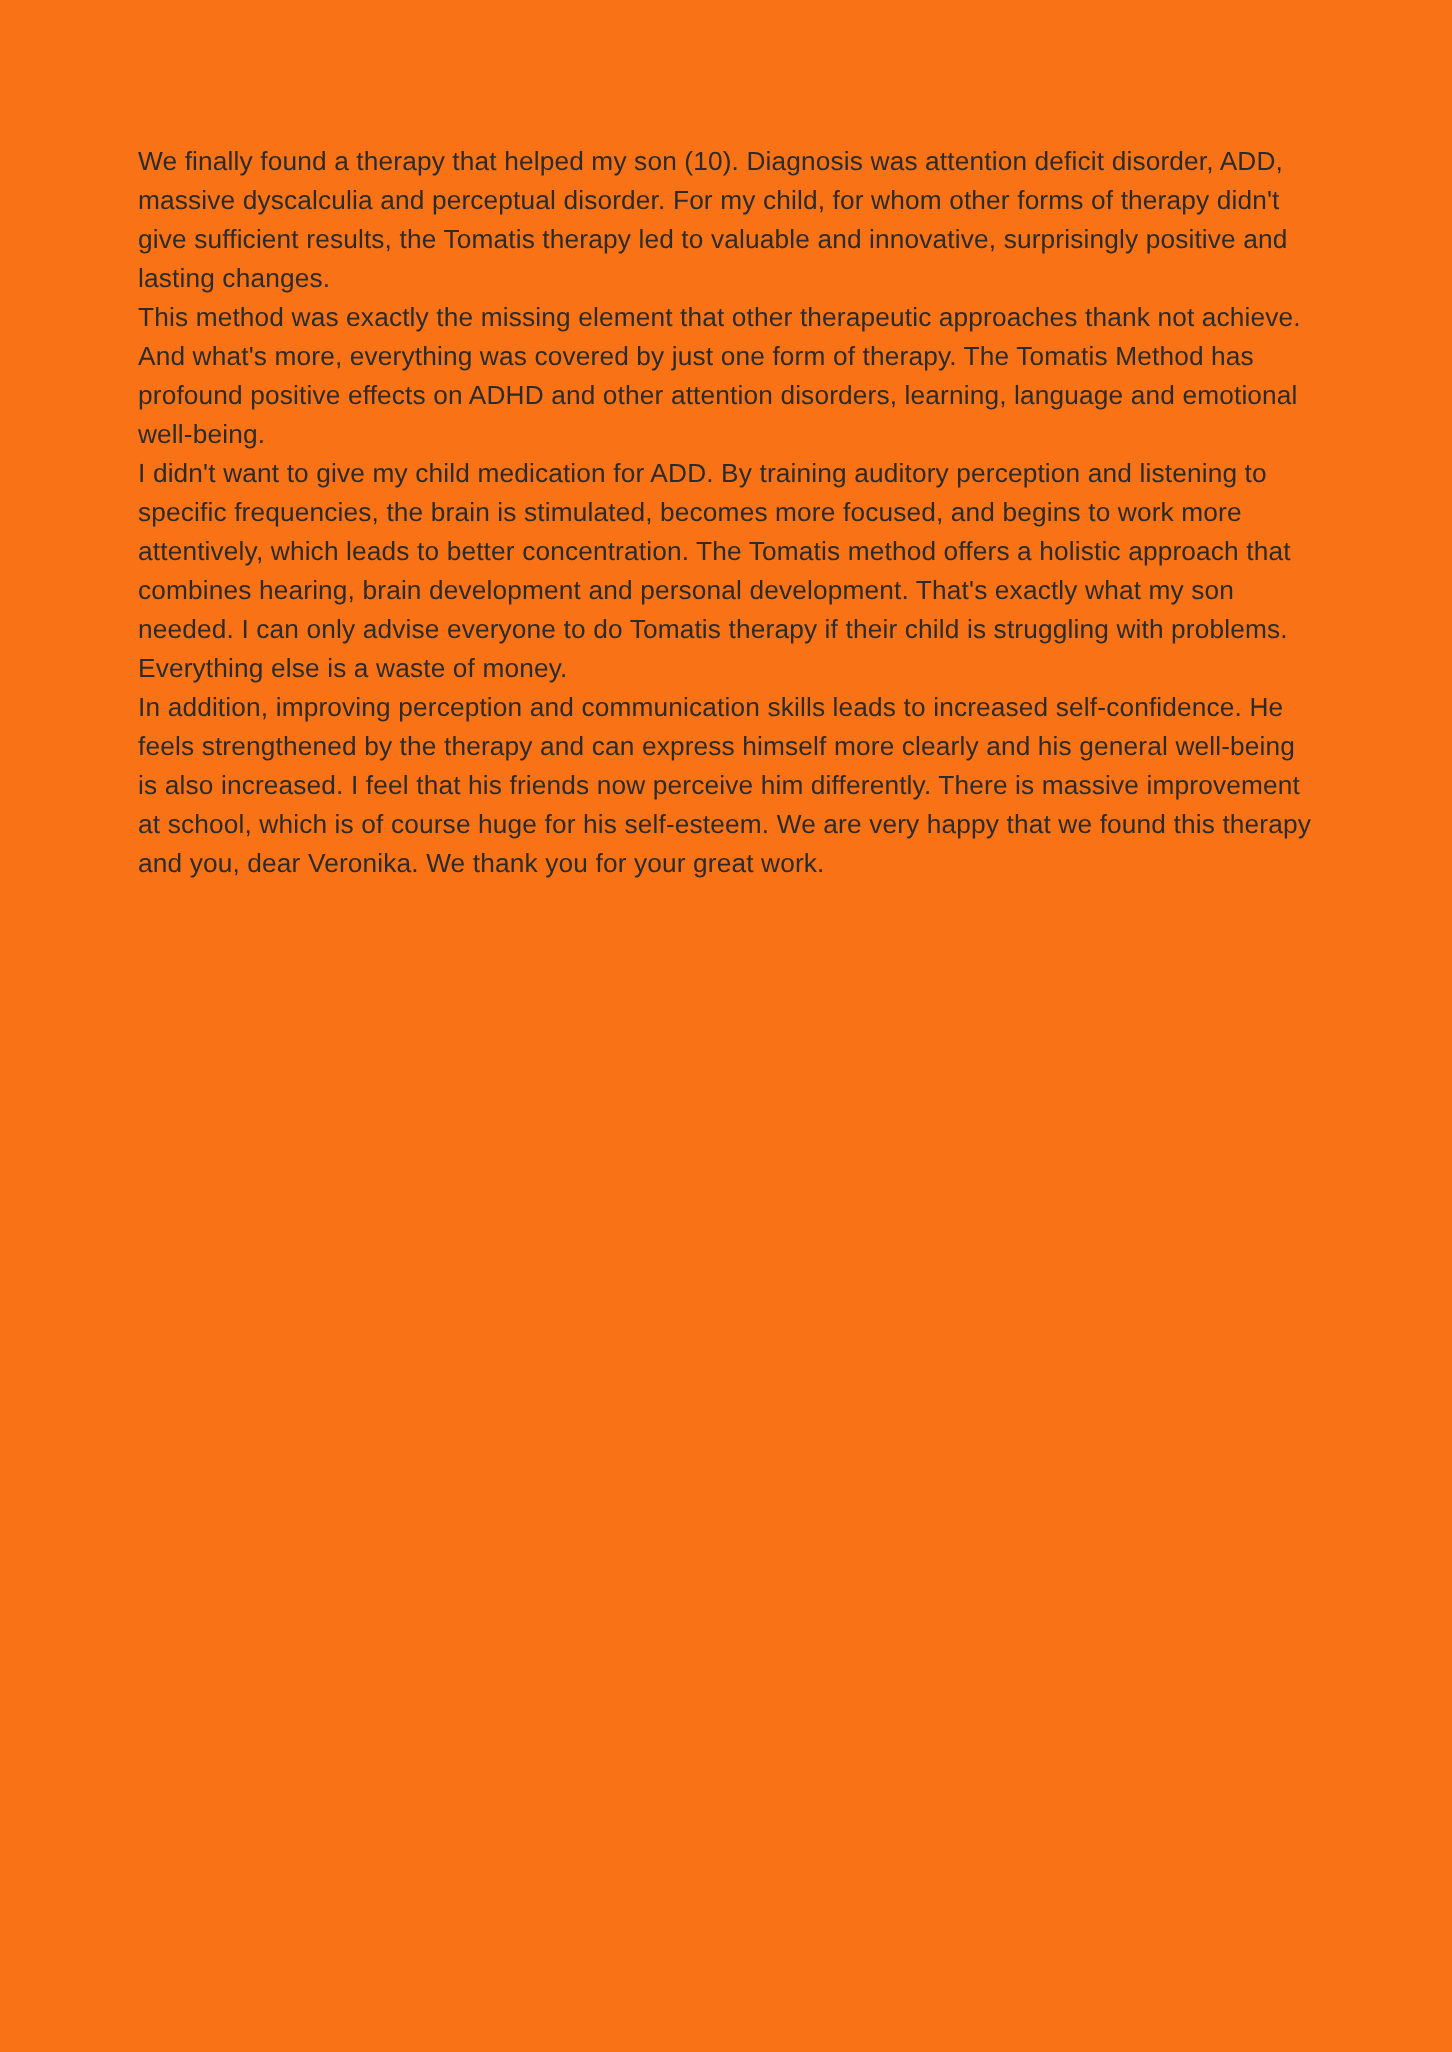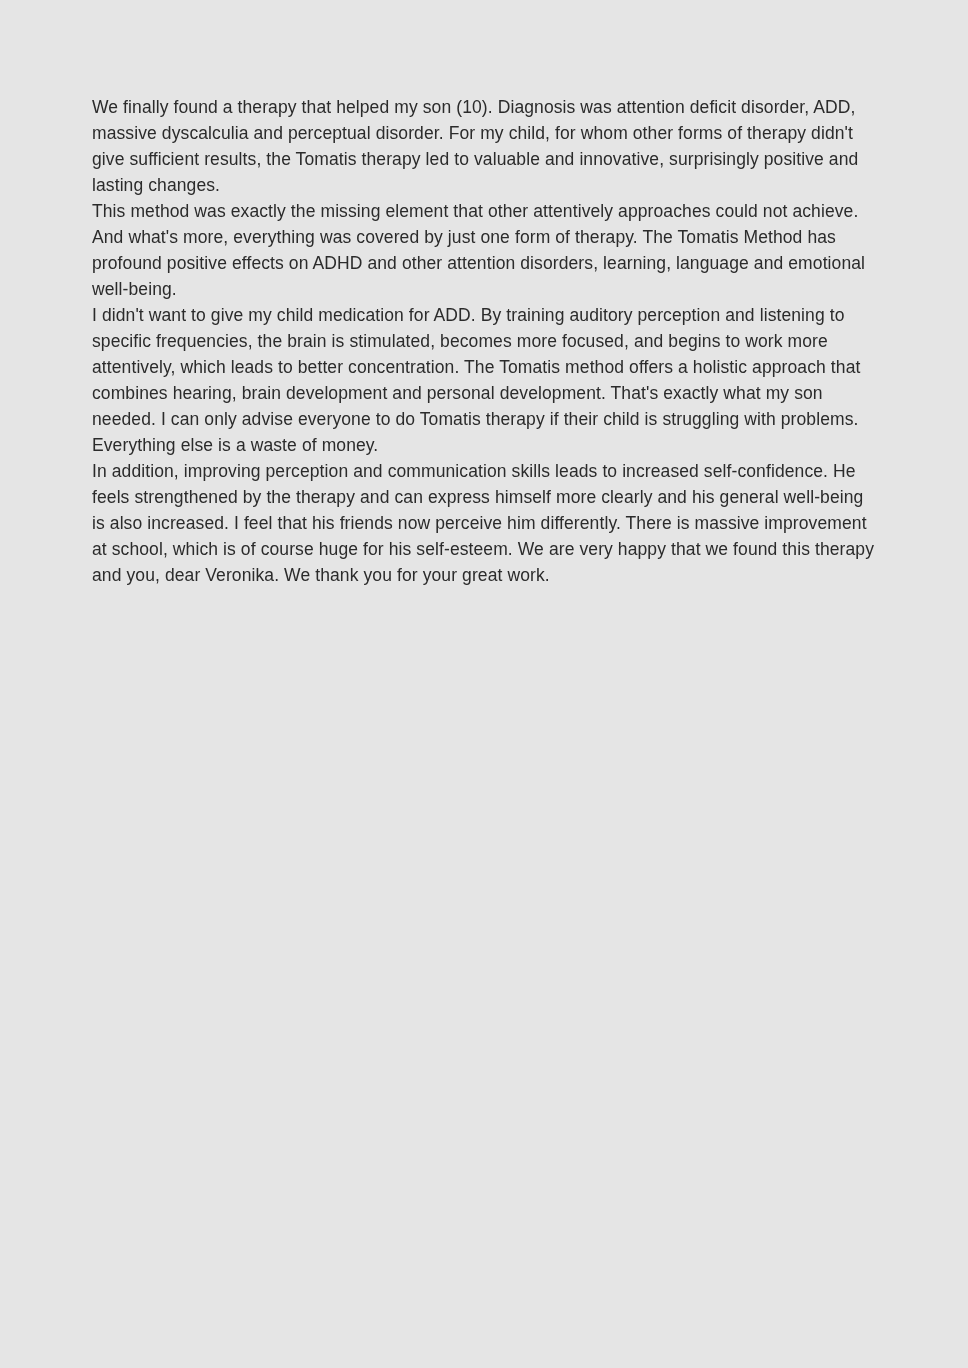--- a/index.html
+++ b/index.html
@@ -10,36 +10,36 @@
   body {
     width: 968px;
     height: 1368px;
     font-family: "Liberation Sans", "DejaVu Sans", sans-serif;
     overflow: hidden;
   }
   .page {
     box-sizing: border-box;
     width: 968px;
     height: 1368px;
-    background: #e5e5e5;
+    background: #f97316;
     padding: 94px 92px 0 92px;
   }
   .doc-text p {
     margin: 0;
     color: #2b2b2b;
     font-size: 17.5px;
     line-height: 26px;
     letter-spacing: 0.1px;
     text-align: left;
     max-width: 784px;
   }
 </style>
 </head>
 <body>
 
 <div class="page">
   <div class="doc-text">
     <p>We finally found a therapy that helped my son (10). Diagnosis was attention deficit disorder, ADD, massive dyscalculia and perceptual disorder. For my child, for whom other forms of therapy didn't give sufficient results, the Tomatis therapy led to valuable and innovative, surprisingly positive and lasting changes.</p>
-    <p>This method was exactly the missing element that other attentively approaches could not achieve. And what's more, everything was covered by just one form of therapy. The Tomatis Method has profound positive effects on ADHD and other attention disorders, learning, language and emotional well-being.</p>
+    <p>This method was exactly the missing element that other therapeutic approaches thank not achieve. And what's more, everything was covered by just one form of therapy. The Tomatis Method has profound positive effects on ADHD and other attention disorders, learning, language and emotional well-being.</p>
     <p>I didn't want to give my child medication for ADD. By training auditory perception and listening to specific frequencies, the brain is stimulated, becomes more focused, and begins to work more attentively, which leads to better concentration. The Tomatis method offers a holistic approach that combines hearing, brain development and personal development. That's exactly what my son needed. I can only advise everyone to do Tomatis therapy if their child is struggling with problems. Everything else is a waste of money.</p>
     <p>In addition, improving perception and communication skills leads to increased self-confidence. He feels strengthened by the therapy and can express himself more clearly and his general well-being is also increased. I feel that his friends now perceive him differently. There is massive improvement at school, which is of course huge for his self-esteem. We are very happy that we found this therapy and you, dear Veronika. We thank you for your great work.</p>
   </div>
 </div>
 
 </body></html>

